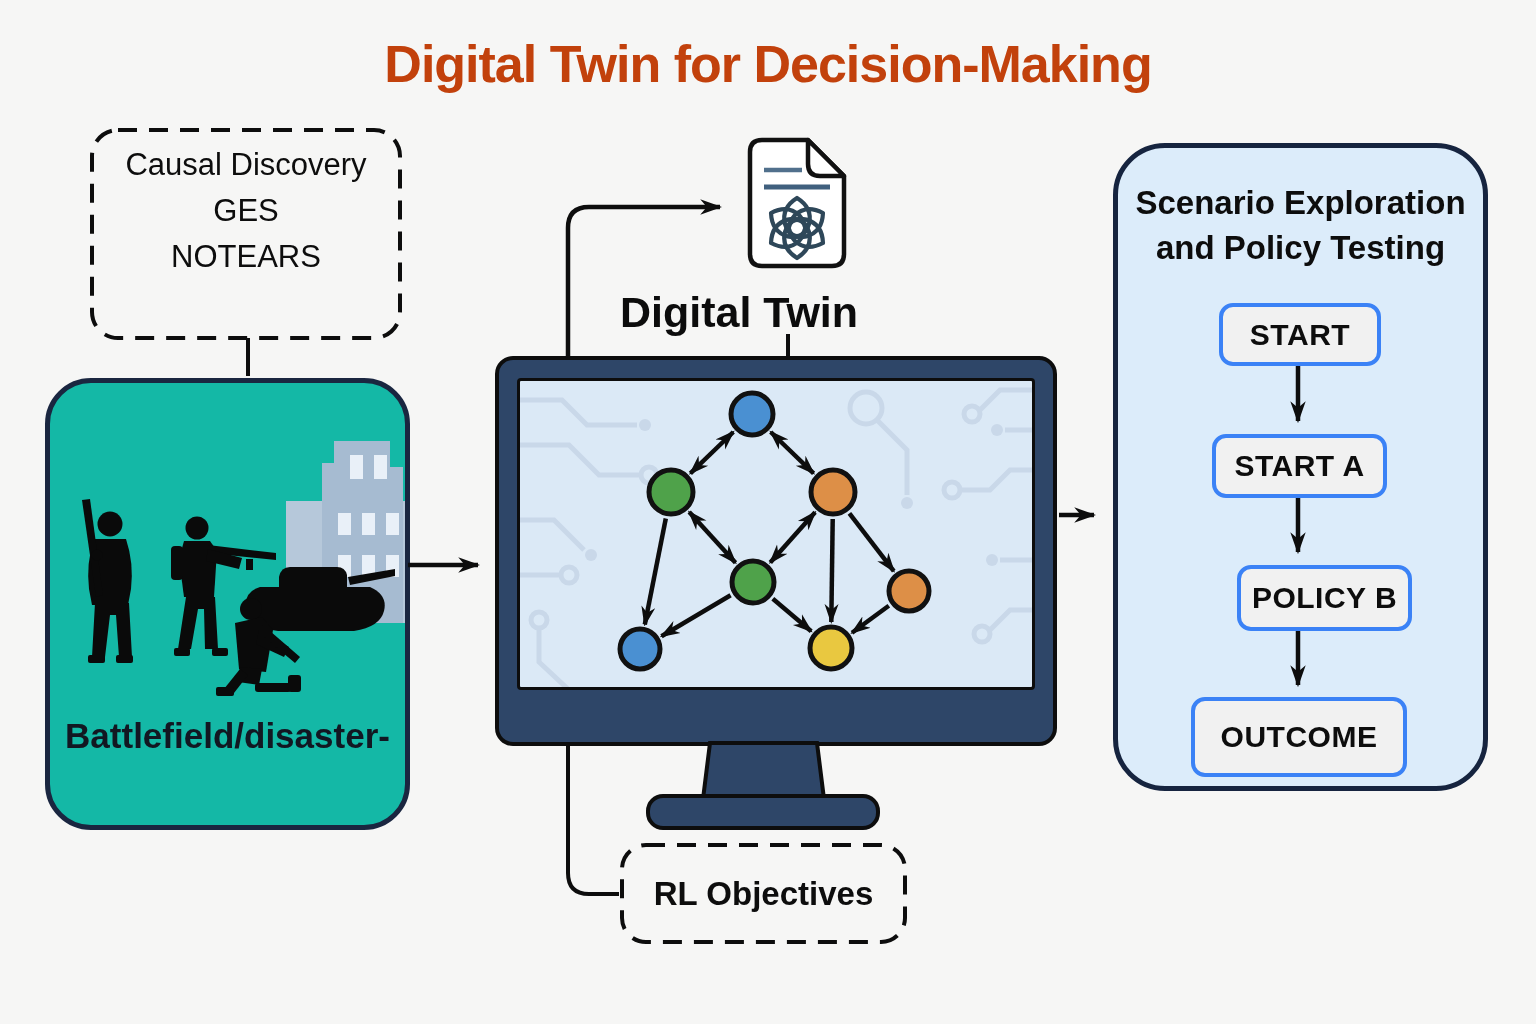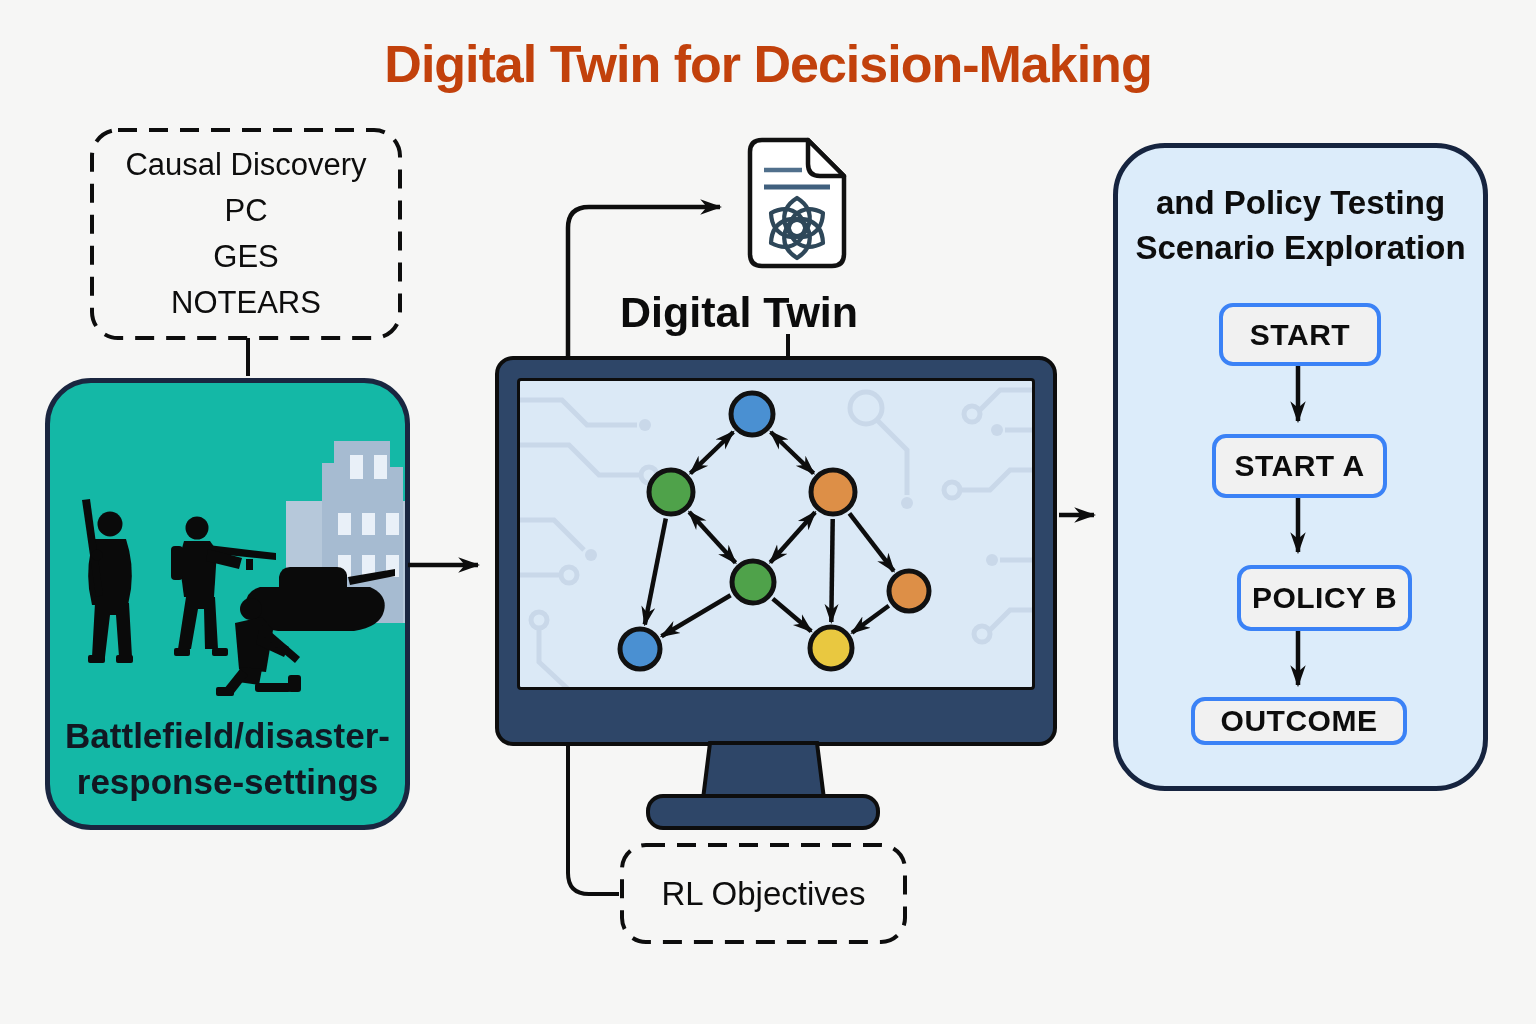--- a/index.html
+++ b/index.html
@@ -6,21 +6,21 @@
   body{background:#e9e9e9;font-family:"Liberation Sans","DejaVu Sans",sans-serif;}
   .canvas{position:relative;width:1536px;height:1024px;background:#f6f6f5;overflow:hidden;}
   .abs{position:absolute;}
 
   .title{left:0;right:0;top:34px;text-align:center;font-size:52px;font-weight:700;
          letter-spacing:-1px;color:#c2410c;}
 
   
   .dash-text{color:#0d0d0d;text-align:center;}
   .causal-text{left:92px;top:142px;width:308px;font-size:31px;line-height:46px;font-weight:500;}
-  .rl-text{left:622px;top:845px;width:283px;height:97px;font-size:33px;font-weight:400;
+  .rl-text{left:622px;top:845px;width:283px;height:97px;font-size:33px;font-weight:700;
            display:flex;align-items:center;justify-content:center;}
 
   
   .left-panel{left:45px;top:378px;width:365px;height:452px;background:#14b8a6;
               border:5px solid #1a2640;border-radius:46px;box-sizing:border-box;overflow:hidden;}
   .left-caption{left:0;right:0;top:330px;text-align:center;font-size:35px;line-height:46px;
                 font-weight:600;color:#121722;}
 
   
   .llm-note{left:868px;top:188px;width:250px;font-size:30px;line-height:37px;font-weight:600;color:#0d0d0d;}
@@ -38,34 +38,33 @@
   .right-panel{left:1113px;top:143px;width:375px;height:648px;background:#dcecfa;
                border:5px solid #16243f;border-radius:52px;box-sizing:border-box;}
   .rp-title{position:absolute;left:0;right:0;top:32px;text-align:center;font-size:33px;
             line-height:45px;font-weight:700;color:#0d0d0d;}
   .flow-box{position:absolute;background:#f1f1f1;border:4px solid #3b82f6;border-radius:14px;
             display:flex;align-items:center;justify-content:center;font-size:30px;font-weight:700;
             color:#0d0d0d;letter-spacing:.5px;box-sizing:border-box;}
   .fb-start  {left:101px;top:155px;width:162px;height:63px;}
   .fb-pola   {left:94px; top:286px;width:175px;height:64px;}
   .fb-polb   {left:95px; top:417px;width:175px;height:66px;margin-left:24px;}
-  .fb-outcome{left:73px; top:549px;width:216px;height:48px;}
+  .fb-outcome{left:73px; top:549px;width:216px;height:80px;}
 
   .overlay{left:0;top:0;pointer-events:none;}
 </style>
 </head>
 <body>
 
 <div class="canvas">
 
   <div class="abs title">Digital Twin for Decision-Making</div>
 
   <div class="abs dash-text causal-text">
     <div>Causal Discovery</div>
-    <div>PC</div>
     <div>GES</div>
     <div>NOTEARS</div>
   </div>
 
   <div class="abs left-panel">
     <svg width="357" height="444" viewBox="0 0 357 444">
 
       <g>
         <rect x="236" y="118" width="121" height="122" fill="#b6c8da"></rect>
         <path d="M272,80 h12 V58 h56 v26 h13 v156 h-81 z" fill="#a6bbd1"></path>
@@ -111,21 +110,20 @@
         <polygon points="213,242 250,274 245,280 208,249"></polygon>
         <path d="M190,284 l22,2 l-3,16 l-21,-3 z"></path>
         <polygon points="190,286 174,306 184,310 198,292"></polygon>
         <rect x="166" y="304" width="18" height="9" rx="2"></rect>
         <rect x="205" y="300" width="36" height="9" rx="3"></rect>
         <rect x="238" y="292" width="13" height="17" rx="3"></rect>
       </g>
     </svg>
     <div class="abs left-caption">
       <div>Battlefield/disaster-</div>
-      <div>response-settings</div>
     </div>
   </div>
 
   <div class="abs" style="left:746px;top:136px;">
     <svg width="102" height="134" viewBox="0 0 102 134">
       <path d="M16,4 H62 L98,40 V118 q0,12 -12,12 H16 q-12,0 -12,-12 V16 Q4,4 16,4 Z" fill="#ffffff" stroke="#111" stroke-width="4.5" stroke-linejoin="round"></path>
       <path d="M62,4 L98,40 H74 Q62,40 62,28 Z" fill="#ffffff" stroke="#111" stroke-width="4.5" stroke-linejoin="round"></path>
       <line x1="18" y1="34" x2="56" y2="34" stroke="#51708c" stroke-width="4.5"></line>
       <line x1="18" y1="51" x2="84" y2="51" stroke="#40607e" stroke-width="5"></line>
       <g transform="translate(51,92)" fill="none" stroke="#2e4759" stroke-width="4.2" stroke-linejoin="round">
@@ -215,22 +213,22 @@
       </svg>
     </div>
   </div>
 
   <div class="abs dash-text rl-text">
     <span>RL Objectives</span>
   </div>
 
   <div class="abs right-panel">
     <div class="rp-title">
+      <div>Scenario Exploration</div>
       <div>and Policy Testing</div>
-      <div>Scenario Exploration</div>
     </div>
     <div class="flow-box fb-start">START</div>
     <div class="flow-box fb-pola">START A</div>
     <div class="flow-box fb-polb">POLICY B</div>
     <div class="flow-box fb-outcome">OUTCOME</div>
   </div>
 
   <svg class="abs overlay" width="1536" height="1024" viewBox="0 0 1536 1024">
     <defs>
       <marker id="ah" viewBox="0 0 20 16" markerWidth="22" markerHeight="18" refX="18" refY="8" orient="auto" markerUnits="userSpaceOnUse">

